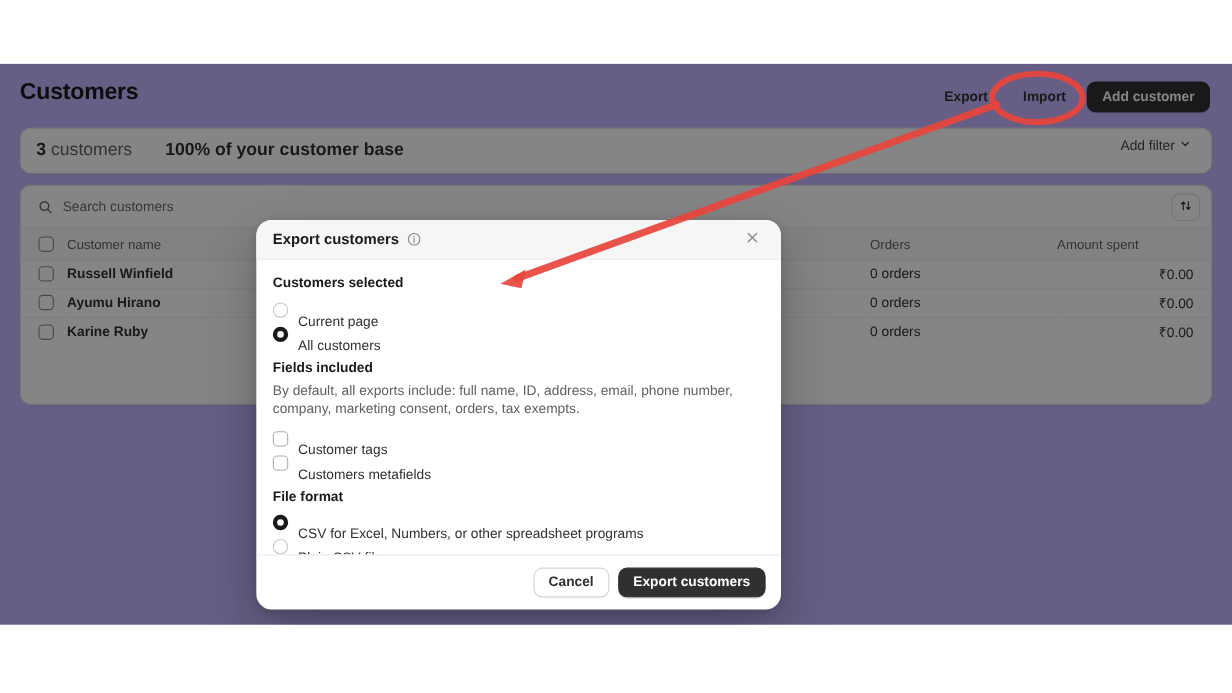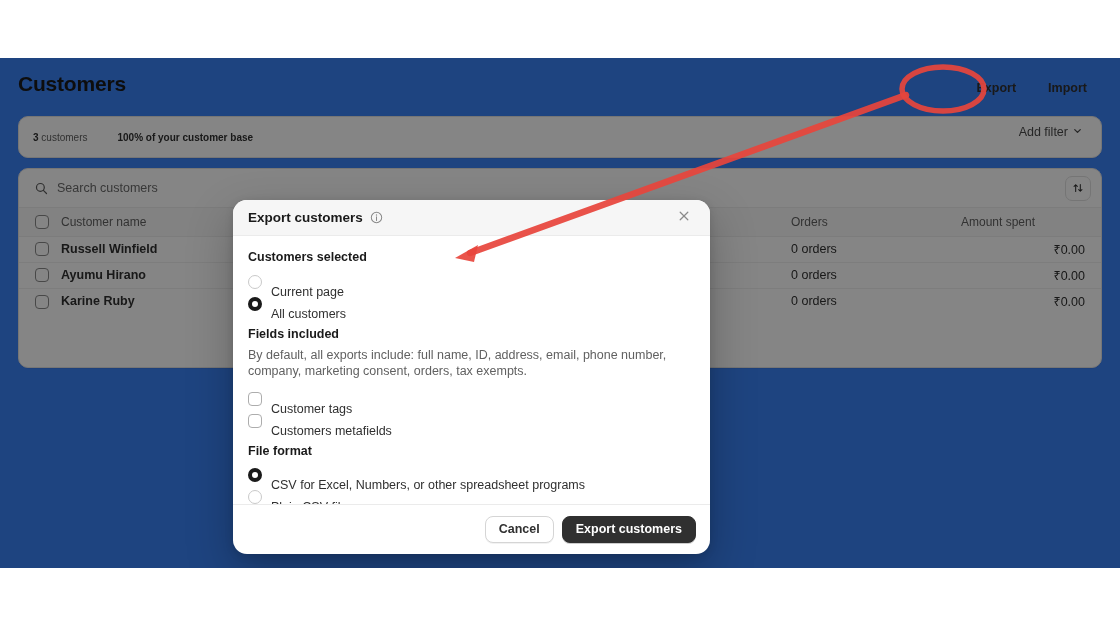--- a/index.html
+++ b/index.html
@@ -13,21 +13,21 @@
     -webkit-font-smoothing: antialiased;
   }
 
   
   #app-frame {
     position: absolute;
     left: 0;
     top: 58px;
     width: 1120px;
     height: 510px;
-    background: #3b82f6;
+    background: #c4b5fd;
     overflow: hidden;
   }
 
   
   #scrim {
     position: absolute;
     left: 0; top: 0;
     width: 1120px; height: 510px;
     background: rgba(0,0,0,0.48);
     z-index: 40;
@@ -92,21 +92,21 @@
     box-shadow: 0 1px 0 rgba(0,0,0,0.04);
   }
   #summary-left {
     position: absolute;
     left: 14px;
     top: 0;
     height: 40px;
     display: flex;
     align-items: center;
     gap: 30px;
-    font-size: 10px;
+    font-size: 16px;
     color: #303030;
   }
   #summary-left .stat { color: #616161; }
   #summary-left .stat .num { color: #303030; font-weight: bold; }
   #add-filter {
     position: absolute;
     right: 12px;
     top: 8px;
     height: 24px;
     display: flex;
@@ -357,20 +357,21 @@
 <body>
 
 <div id="app-frame">
 
   <div id="page-header">
     <div id="page-title">Customers</div>
 
     <div id="header-actions">
       <button class="hdr-btn plain">Export</button>
       <button class="hdr-btn plain">Import</button>
+      <button class="hdr-btn primary">Add customer</button>
     </div>
   </div>
 
   <div id="summary-card">
     <div id="summary-left">
       <span class="stat">
         <span class="num">3</span>
         <span>customers</span>
       </span>
       <span class="stat" style="color:#303030;font-weight:bold;">100% of your customer base</span>

